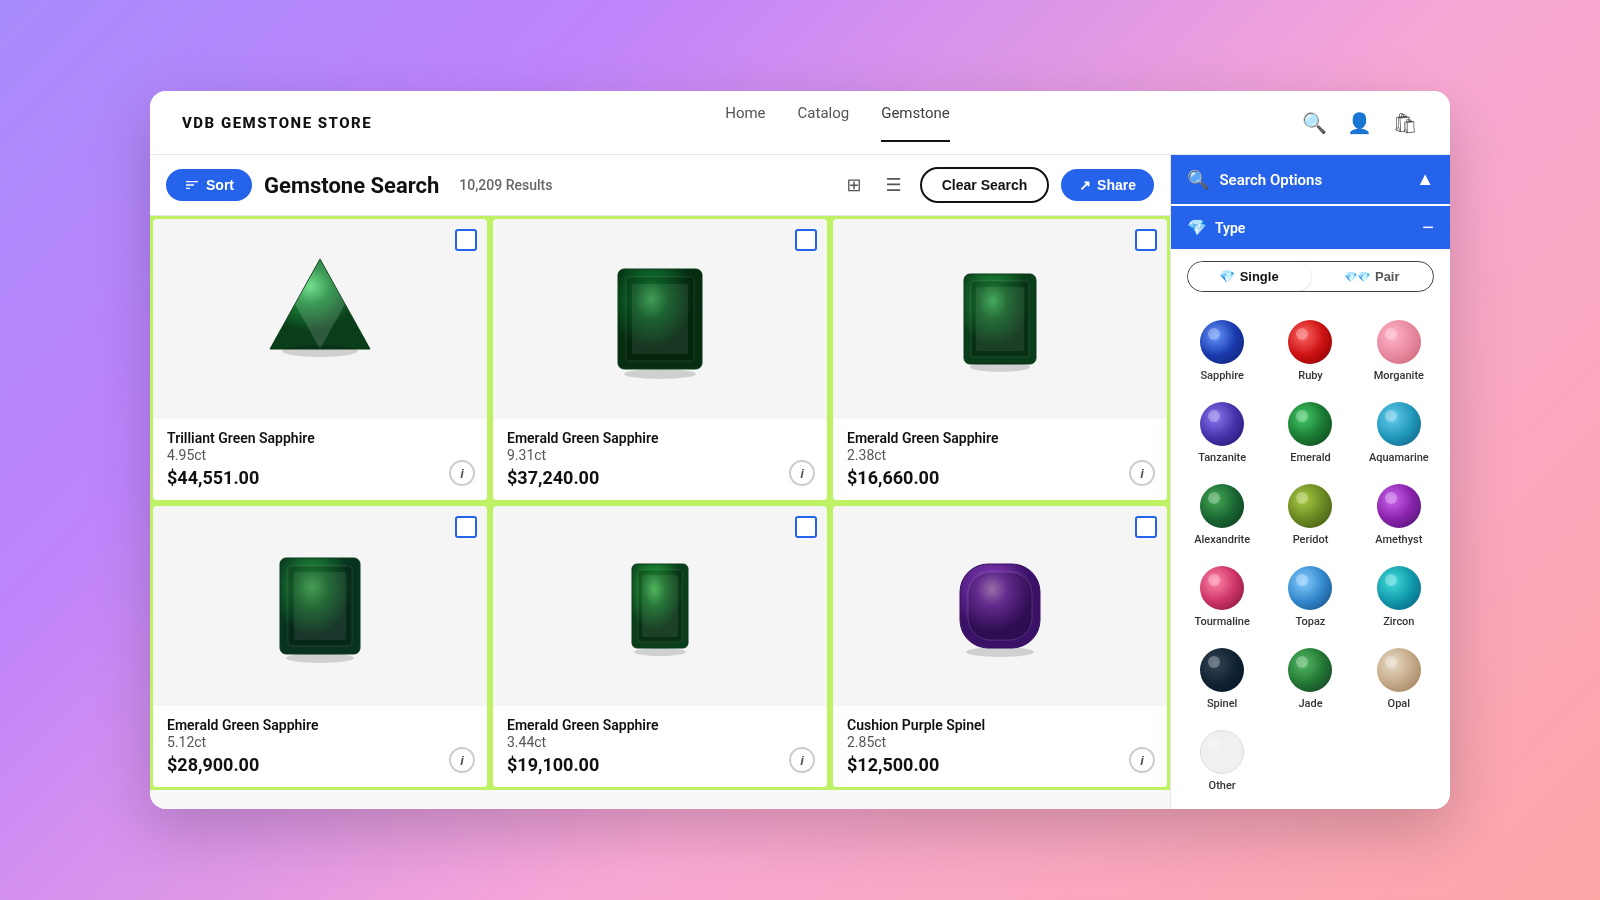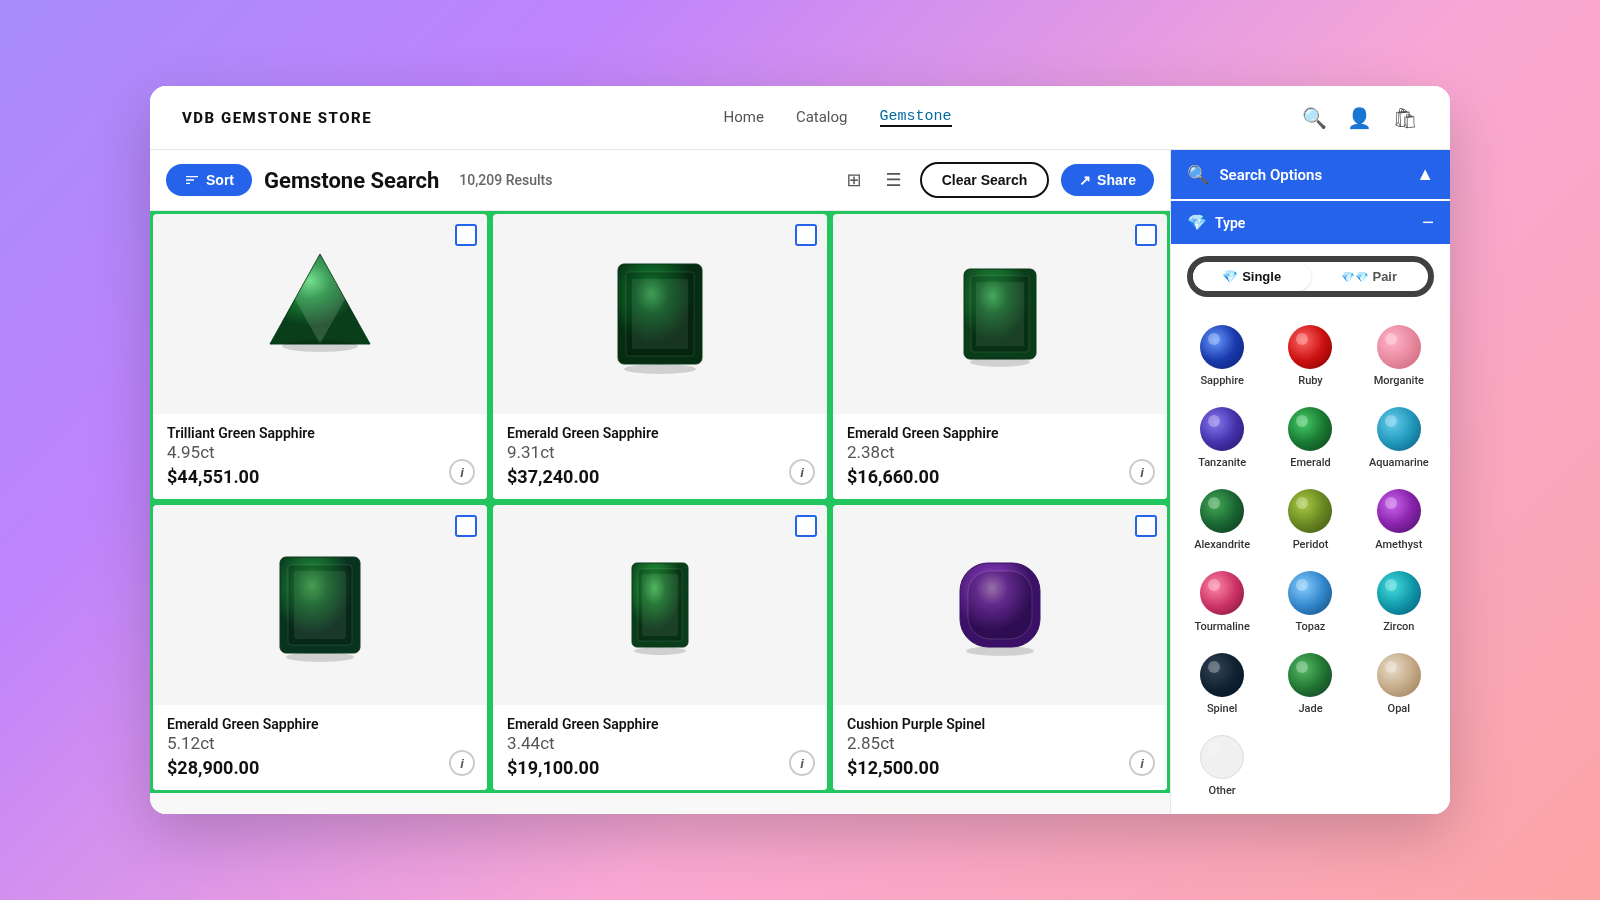--- a/index.html
+++ b/index.html
@@ -38,23 +38,22 @@
       display: flex;
       gap: 32px;
     }
     .header-nav a {
       text-decoration: none;
       color: #555;
       font-size: 15px;
     }
     .header-nav a.active {
       border-bottom: 2px solid #111;
-      color: #0369a1;
-      padding-bottom: 0;
-      font-family: Liberation Mono, monospace;
+      color: #404040;
+      padding-bottom: 18px;
     }
     .header-icons {
       display: flex;
       gap: 20px;
       align-items: center;
     }
     .header-icons span {
       font-size: 20px;
       cursor: pointer;
       color: #555;
@@ -135,21 +134,21 @@
       cursor: pointer;
       display: flex;
       align-items: center;
       gap: 6px;
     }
     
     .products-grid {
       display: grid;
       grid-template-columns: repeat(3, 1fr);
       gap: 0;
-      background: #22c55e;
+      background: #bef264;
     }
     .product-card {
       background: #f5f5f5;
       margin: 3px;
       border-radius: 4px;
       position: relative;
       overflow: hidden;
     }
     .product-checkbox {
       position: absolute;
@@ -179,21 +178,21 @@
       padding: 10px 14px 12px;
       background: white;
     }
     .product-name {
       font-size: 14px;
       font-weight: 600;
       color: #111;
       line-height: 1.3;
     }
     .product-weight {
-      font-size: 17px;
+      font-size: 14px;
       color: #555;
     }
     .product-price {
       font-size: 18px;
       font-weight: 700;
       color: #111;
       margin-top: 4px;
     }
     .info-btn {
       position: absolute;
@@ -265,21 +264,21 @@
       background: none;
       border: none;
       color: white;
       font-size: 20px;
       cursor: pointer;
       font-weight: 300;
     }
     
     .single-pair-toggle {
       display: flex;
-      border: 6px solid #404040;
+      border: 1px solid #404040;
       border-radius: 24px;
       margin: 12px 16px 15px;
       overflow: hidden;
     }
     .toggle-btn {
       flex: 1;
       padding: 7px 0;
       text-align: center;
       font-size: 13px;
       font-weight: 600;

